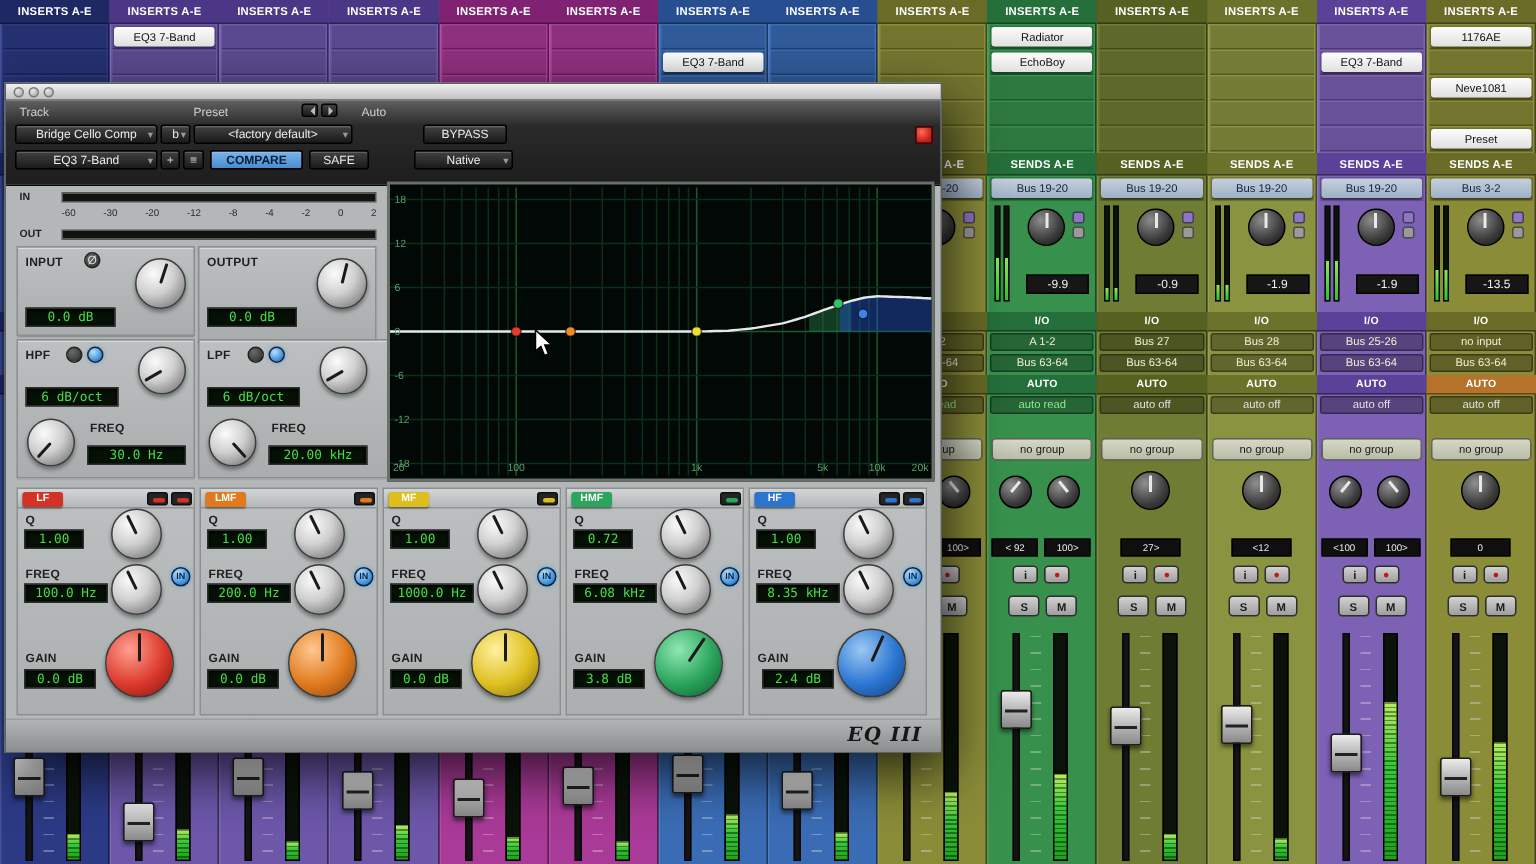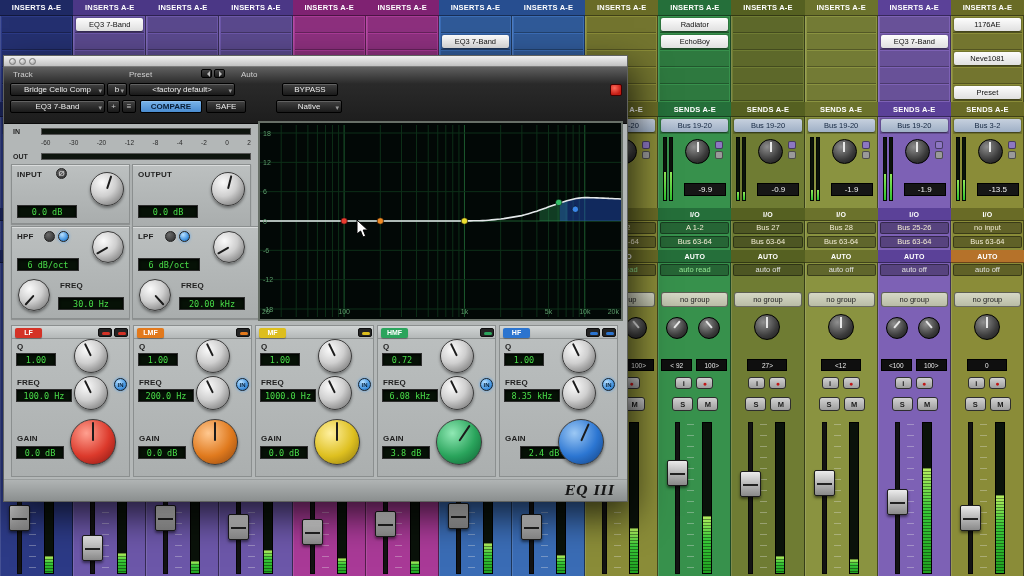--- a/index.html
+++ b/index.html
@@ -1103,21 +1103,21 @@
       <div class="knob" style="left:62px;top:13px;width:34px;height:34px">
           <i></i>
         </div>
       <span class="slabel" style="left:5px;top:52px">FREQ</span>
       <div class="lcd" style="left:4px;top:63px;width:56px">8.35 kHz</div>
       <div class="knob" style="left:62px;top:50px;width:34px;height:34px">
           <i></i>
         </div>
       <div class="inbtn" style="left:102px;top:52px">IN</div>
       <span class="slabel" style="left:5px;top:108px">GAIN</span>
-      <div class="lcd" style="left:20px;top:120px;width:48px">2.4 dB</div>
+      <div class="lcd" style="left:8px;top:120px;width:48px">2.4 dB</div>
       <div class="knob g4" style="left:58px;top:93px;width:46px;height:46px">
           <i style="transform:rotate(24deg)"></i>
         </div>
     </div>
 
     <div id="pbottom">
       <span id="eqlogo">EQ III</span>
     </div>
   </div>
 </div>

